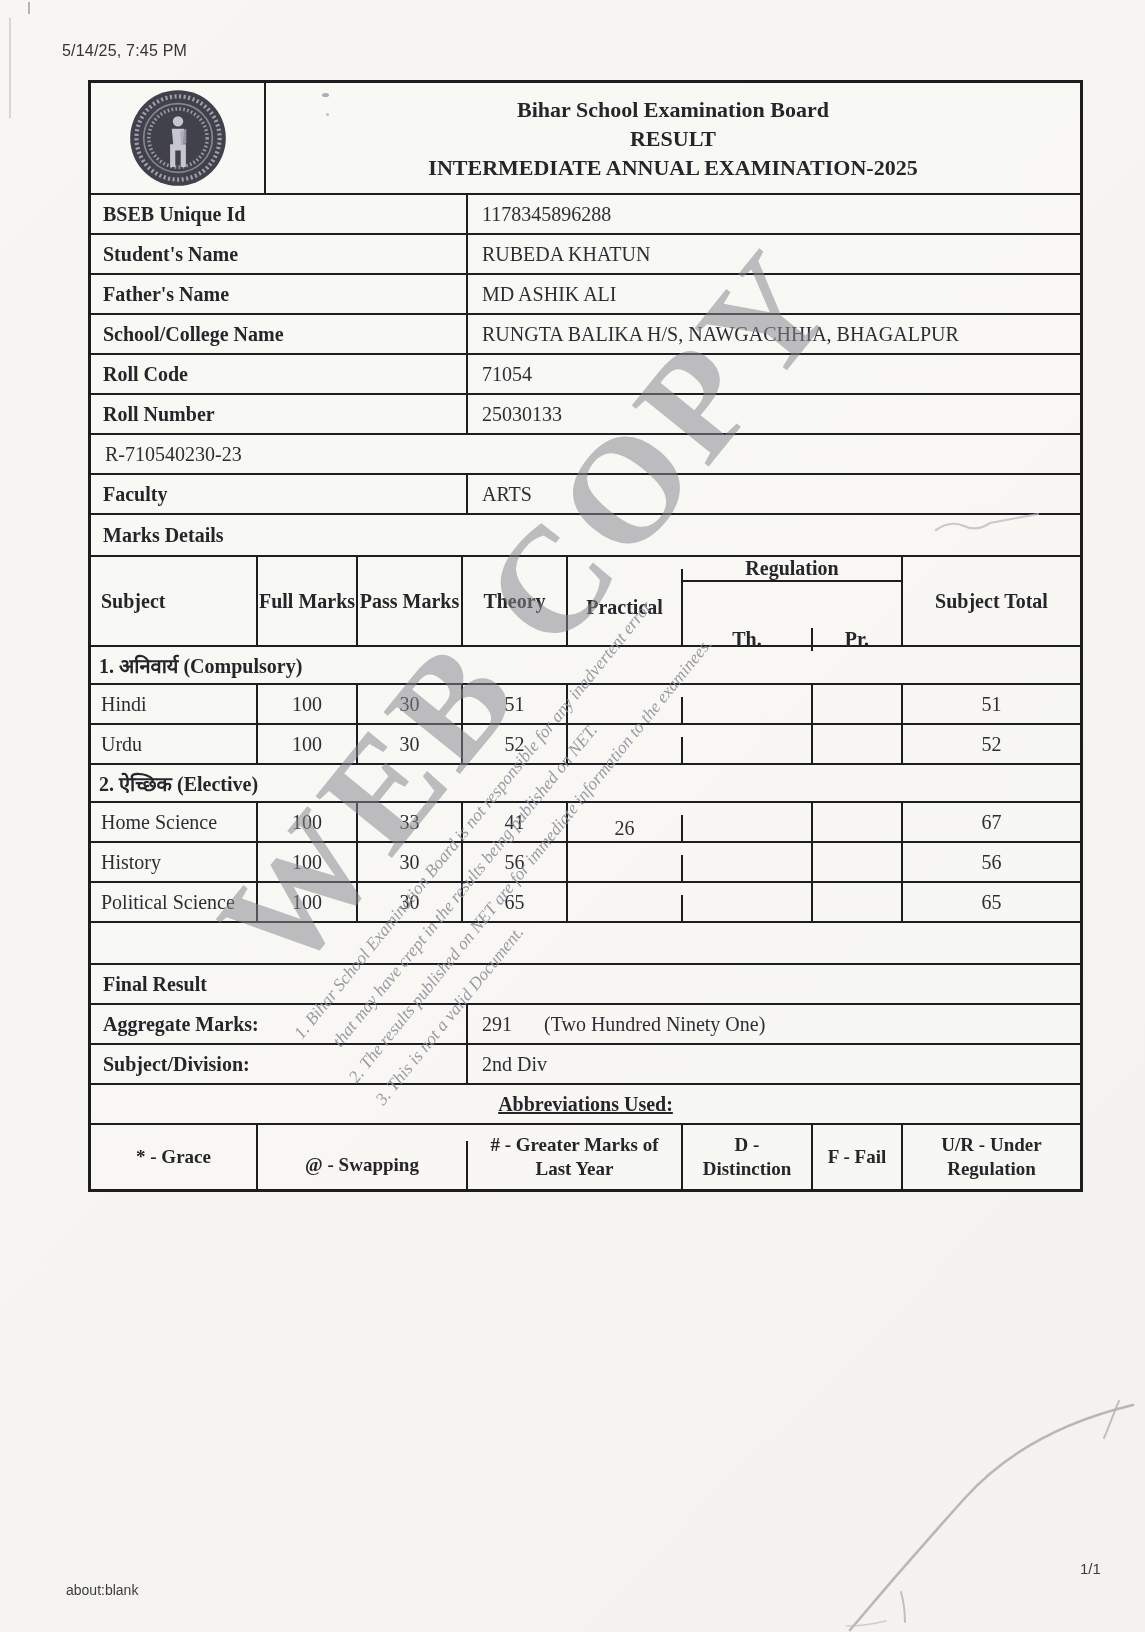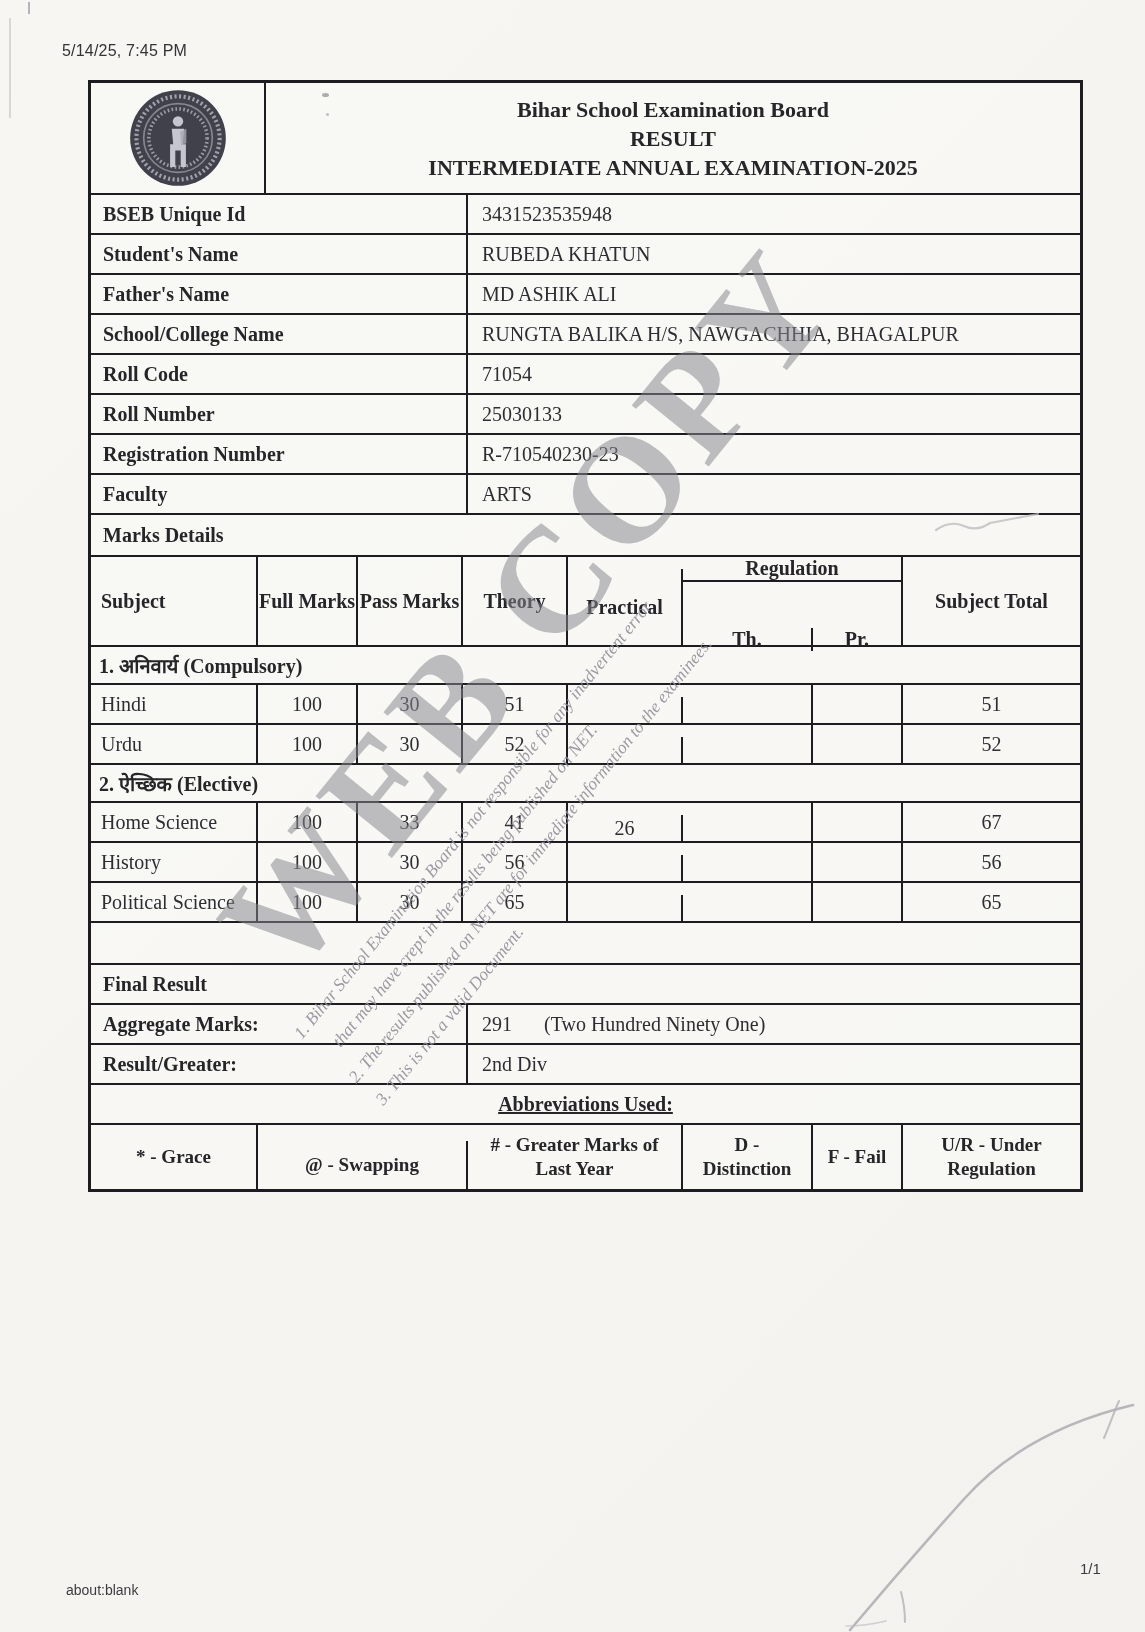--- a/index.html
+++ b/index.html
@@ -113,21 +113,21 @@
         <div class="speck"></div>
         <div class="speck2"></div>
         <div>Bihar School Examination Board</div>
         <div>RESULT</div>
         <div>INTERMEDIATE ANNUAL EXAMINATION-2025</div>
       </div>
     </div>
 
     <div class="row info-row">
       <div class="cell info-label">BSEB Unique Id</div>
-      <div class="cell info-value">3431523535948</div>
+      <div class="cell info-value">1178345896288</div>
     </div>
     <div class="row info-row">
       <div class="cell info-label">Student's Name</div>
       <div class="cell info-value">RUBEDA KHATUN</div>
     </div>
     <div class="row info-row">
       <div class="cell info-label">Father's Name</div>
       <div class="cell info-value">MD ASHIK ALI</div>
     </div>
     <div class="row info-row">
@@ -136,21 +136,20 @@
     </div>
     <div class="row info-row">
       <div class="cell info-label">Roll Code</div>
       <div class="cell info-value">71054</div>
     </div>
     <div class="row info-row">
       <div class="cell info-label">Roll Number</div>
       <div class="cell info-value">25030133</div>
     </div>
     <div class="row info-row">
-      <div class="cell info-label">Registration Number</div>
       <div class="cell info-value">R-710540230-23</div>
     </div>
     <div class="row info-row">
       <div class="cell info-label">Faculty</div>
       <div class="cell info-value">ARTS</div>
     </div>
 
     <div class="row bar-row">Marks Details</div>
 
     <div class="row marks-header">
@@ -234,21 +233,21 @@
 
     <div class="row info-row">
       <div class="cell info-label">Aggregate Marks:</div>
       <div class="cell info-value">
         <span>291</span>
         <span class="agg-words">(Two Hundred Ninety One)</span>
       </div>
     </div>
 
     <div class="row info-row">
-      <div class="cell info-label">Result/Greater:</div>
+      <div class="cell info-label">Subject/Division:</div>
       <div class="cell info-value">2nd Div</div>
     </div>
 
     <div class="row abbrev-title-row">
       <span>Abbreviations Used:</span>
     </div>
 
     <div class="row abbrev-row">
       <div class="acell a1">* - Grace</div>
       <div class="acell a2">@ - Swapping</div>

